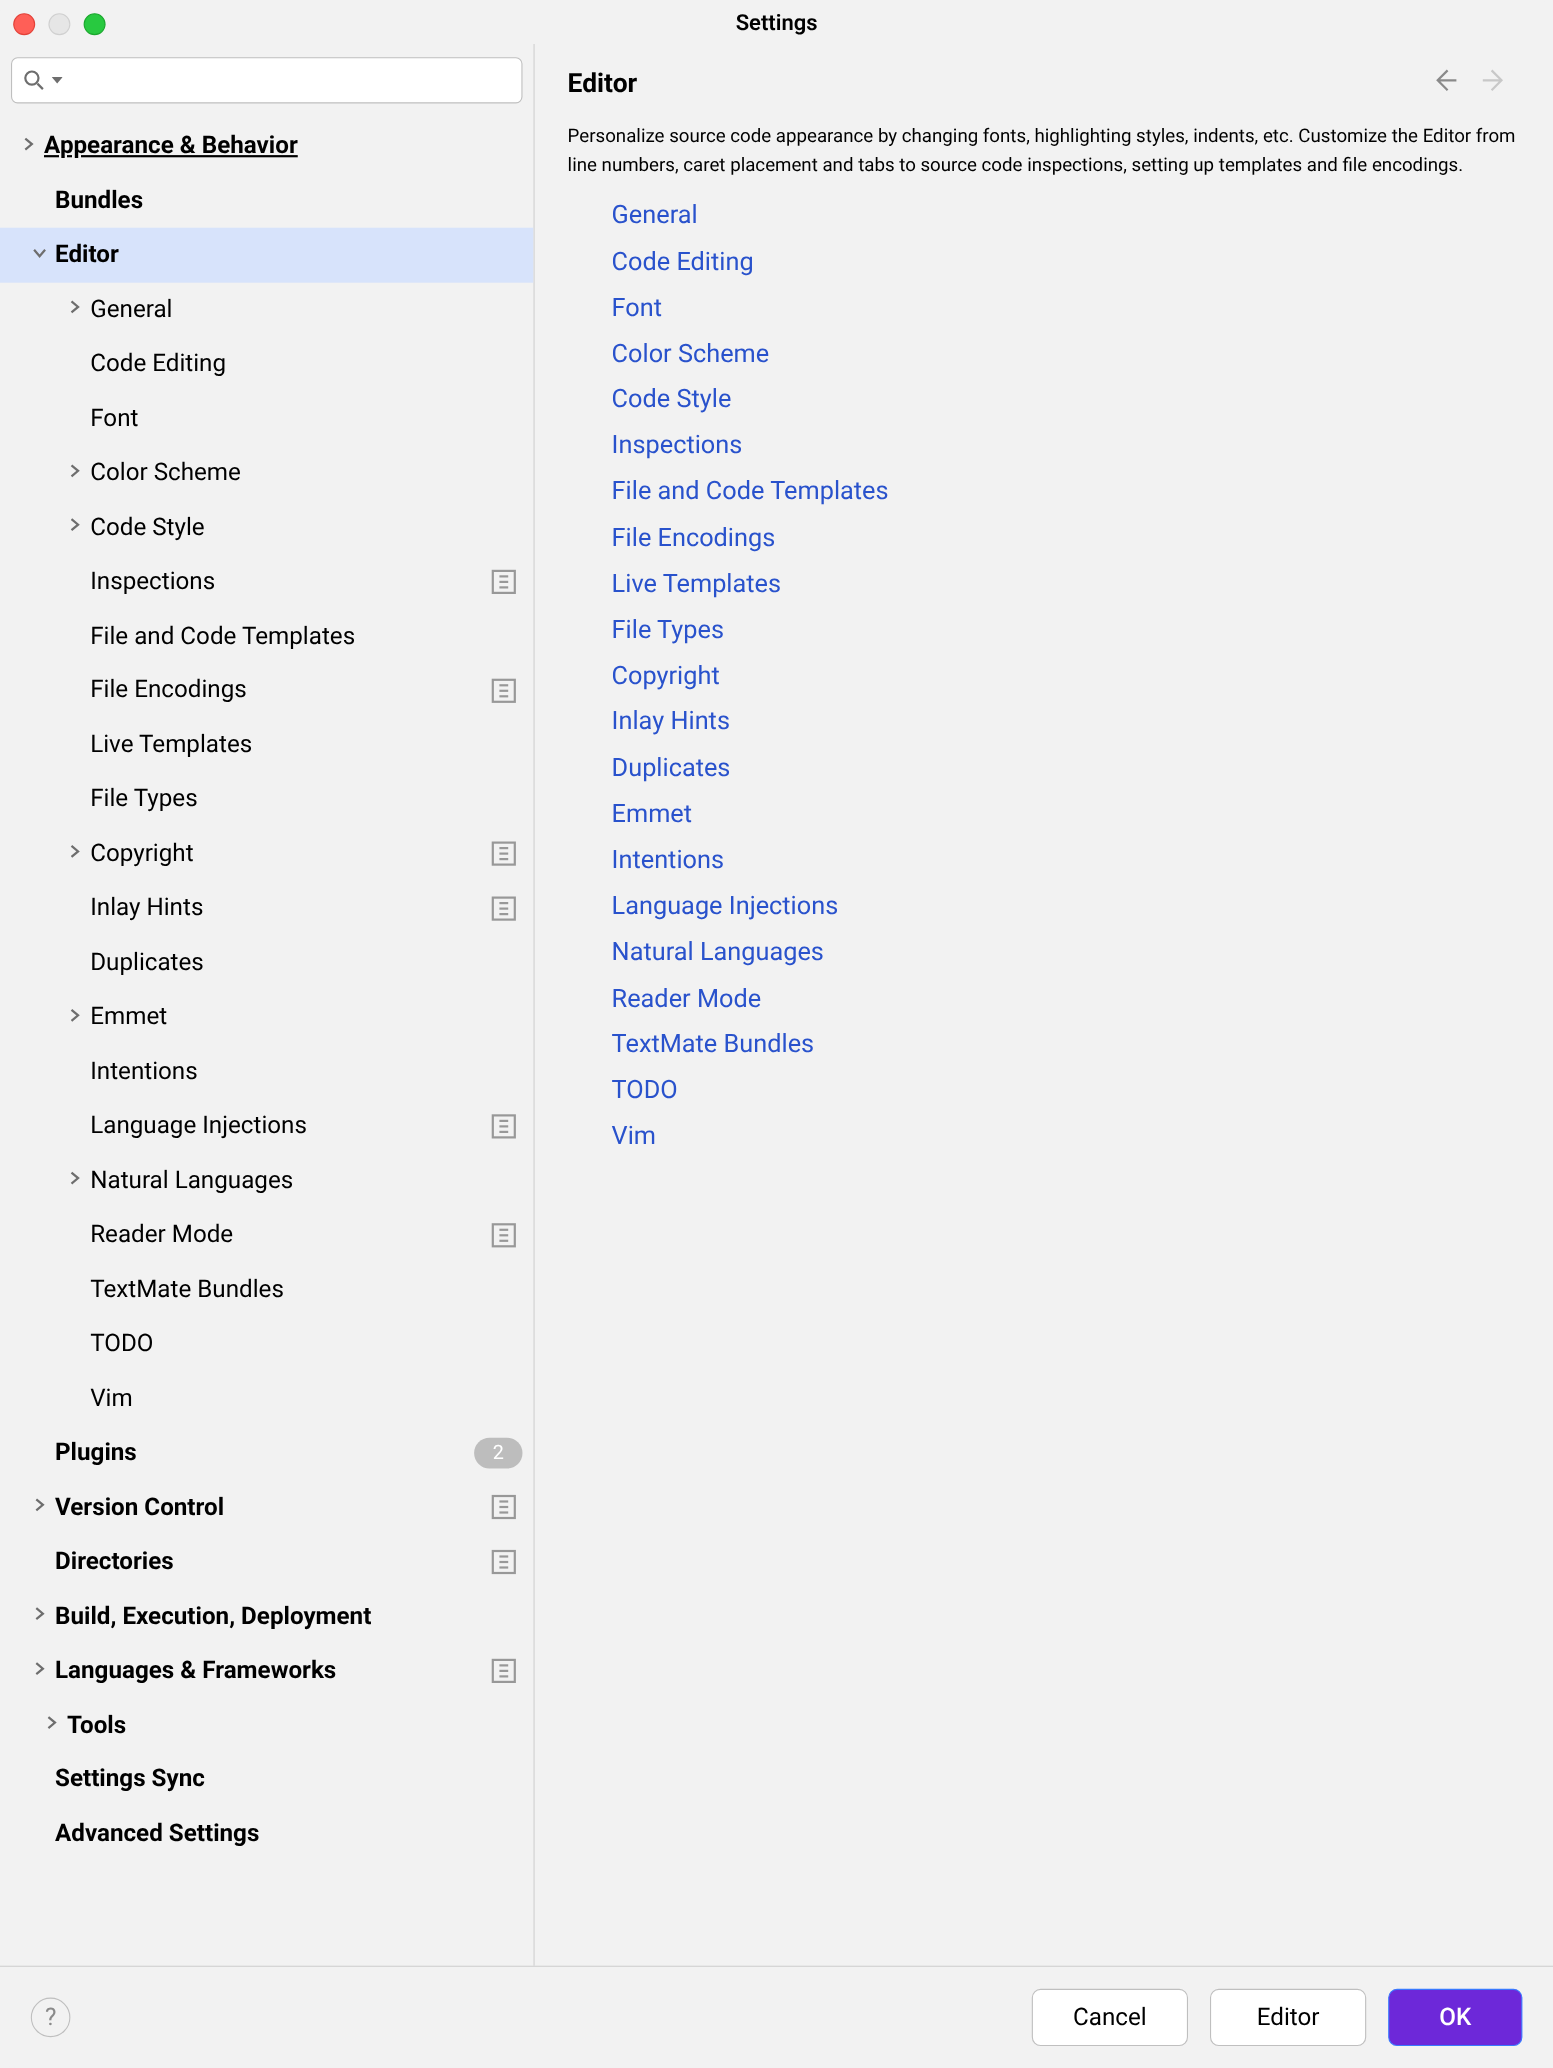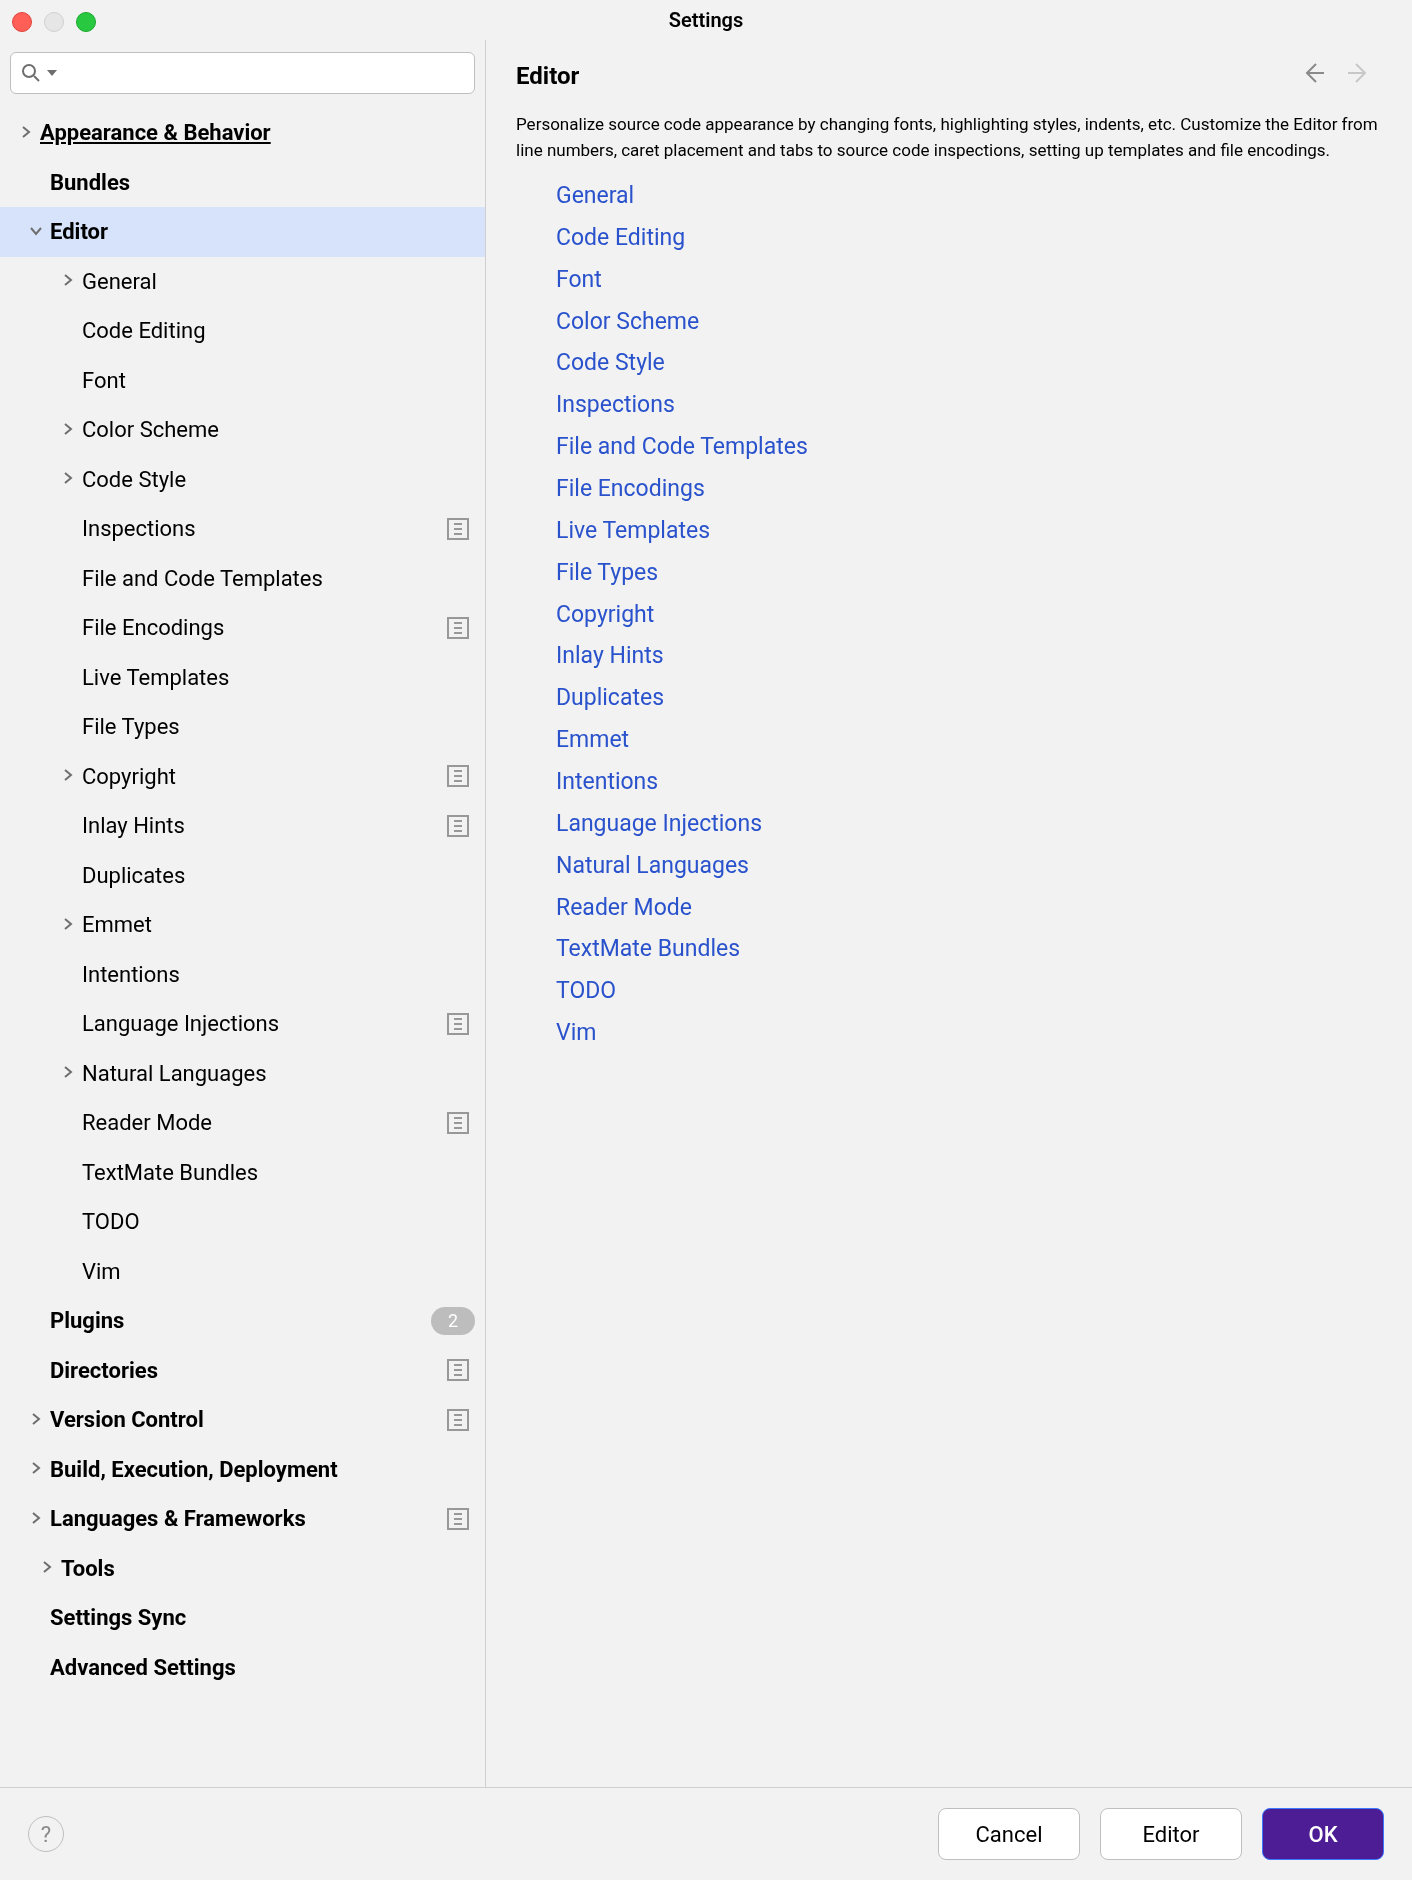--- a/index.html
+++ b/index.html
@@ -35,21 +35,21 @@
   .panel-title{font-size:24px;font-weight:700;flex:1;}
   .navarrow{color:#8a8a8a;font-size:28px;padding:0 10px;cursor:default;}
   .desc{font-size:17px;line-height:1.5;color:#000;margin-bottom:12px;}
   .links{padding-left:40px;display:flex;flex-direction:column;}
   .links a{color:#2952cc;text-decoration:none;font-size:23px;line-height:1.82;}
   
   .footer{height:92px;border-top:1px solid #cfcfcf;display:flex;align-items:center;padding:0 28px;gap:20px;}
   .help{width:34px;height:34px;border:1px solid #bfbfbf;border-radius:50%;display:flex;align-items:center;justify-content:center;color:#8a8a8a;font-size:22px;}
   .spacer{flex:1;}
   .btn{height:50px;min-width:140px;border:1px solid #bfbfbf;border-radius:8px;background:#fff;font-size:22px;display:flex;align-items:center;justify-content:center;cursor:default;}
-  .btn.primary{background:#4c1d95;border-color:#3979ff;color:#fff;font-weight:500;min-width:120px;text-align:right;}
+  .btn.primary{background:#6d28d9;border-color:#3979ff;color:#fff;font-weight:500;min-width:120px;text-align:right;}
 </style>
 </head>
 <body>
 
 <div class="window">
 
   <div class="titlebar">
     <div class="traffic">
       <span class="dot red"></span>
       <span class="dot yellow"></span>
@@ -191,29 +191,29 @@
           <div class="row" style="padding-left: 54px;">
             <span class="chev" style="visibility: hidden;"></span>
             <span class="label">Vim</span>
           </div>
           <div class="row bold" style="padding-left: 22px;">
             <span class="chev" style="visibility: hidden;"></span>
             <span class="label">Plugins</span>
             <span class="badge">2</span>
           </div>
           <div class="row bold" style="padding-left: 22px;">
+            <span class="chev" style="visibility: visible;"><svg width="14" height="14" viewBox="0 0 14 14">
+                <polyline points="4,2 10,7 4,12" fill="none" stroke="#6e6e6e" stroke-width="2"></polyline>
+              </svg></span>
+            <span class="label">Version Control</span>
+            <span class="proj-icon"></span>
+          </div>
+          <div class="row bold" style="padding-left: 22px;">
             <span class="chev" style="visibility: hidden;"></span>
             <span class="label">Directories</span>
-            <span class="proj-icon"></span>
-          </div>
-          <div class="row bold" style="padding-left: 22px;">
-            <span class="chev" style="visibility: visible;"><svg width="14" height="14" viewBox="0 0 14 14">
-                <polyline points="4,2 10,7 4,12" fill="none" stroke="#6e6e6e" stroke-width="2"></polyline>
-              </svg></span>
-            <span class="label">Version Control</span>
             <span class="proj-icon"></span>
           </div>
           <div class="row bold" style="padding-left: 22px;">
             <span class="chev" style="visibility: visible;"><svg width="14" height="14" viewBox="0 0 14 14">
                 <polyline points="4,2 10,7 4,12" fill="none" stroke="#6e6e6e" stroke-width="2"></polyline>
               </svg></span>
             <span class="label">Build, Execution, Deployment</span>
           </div>
           <div class="row bold" style="padding-left: 22px;">
             <span class="chev" style="visibility: visible;"><svg width="14" height="14" viewBox="0 0 14 14">

